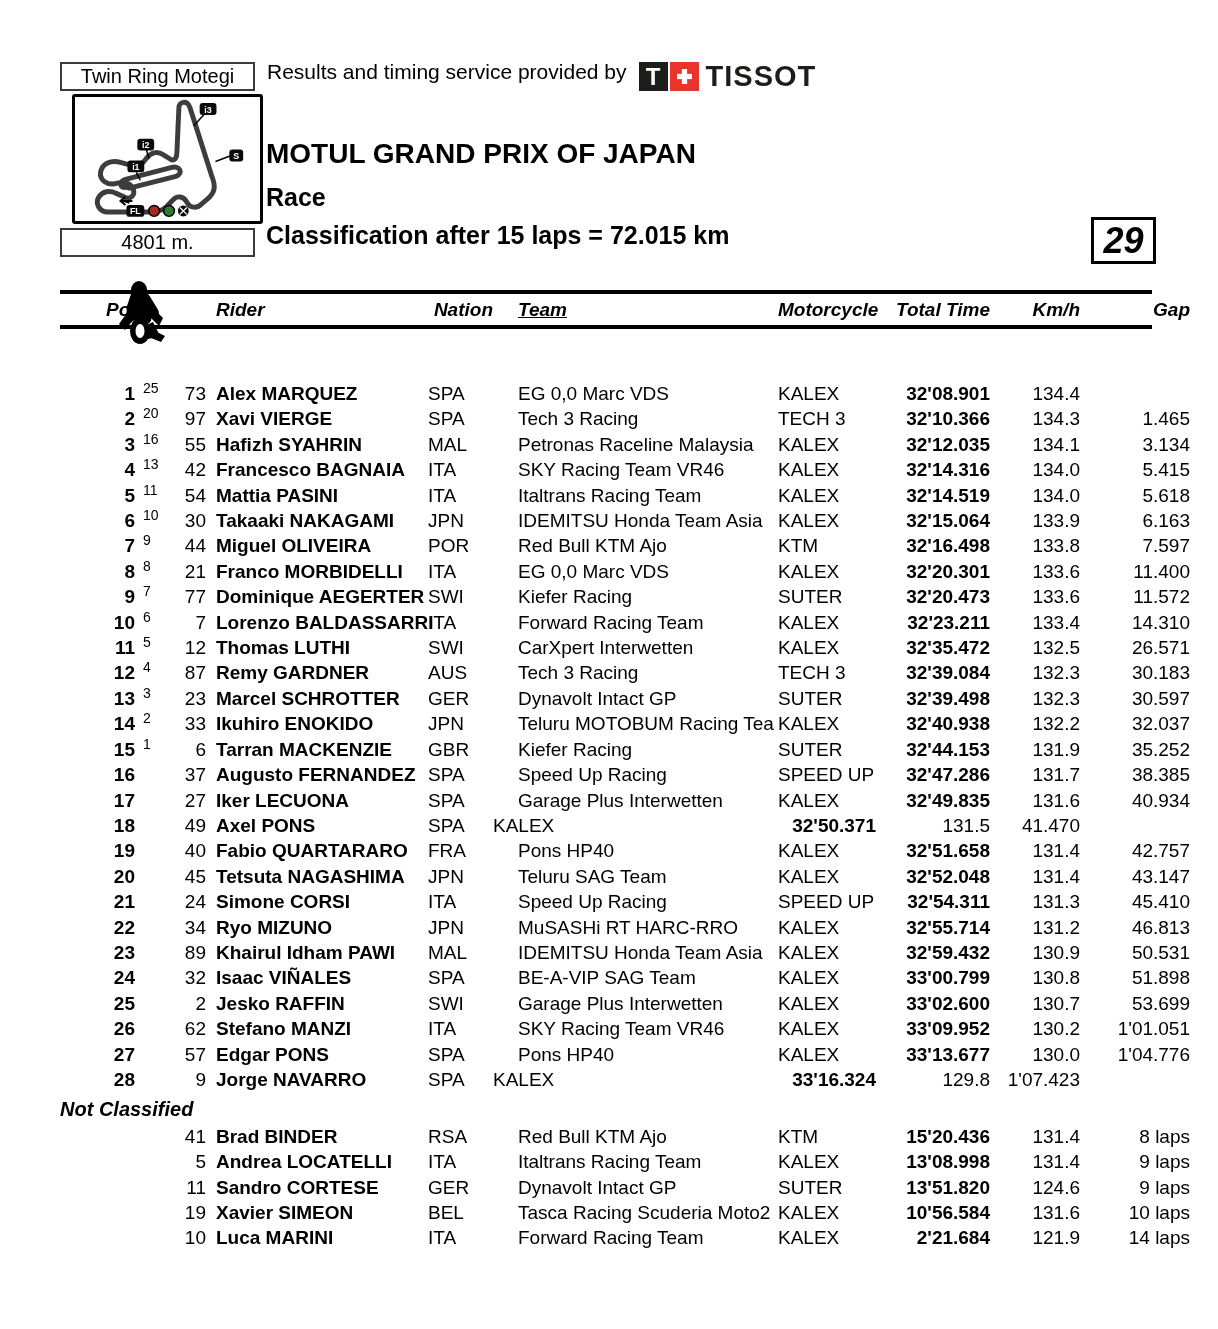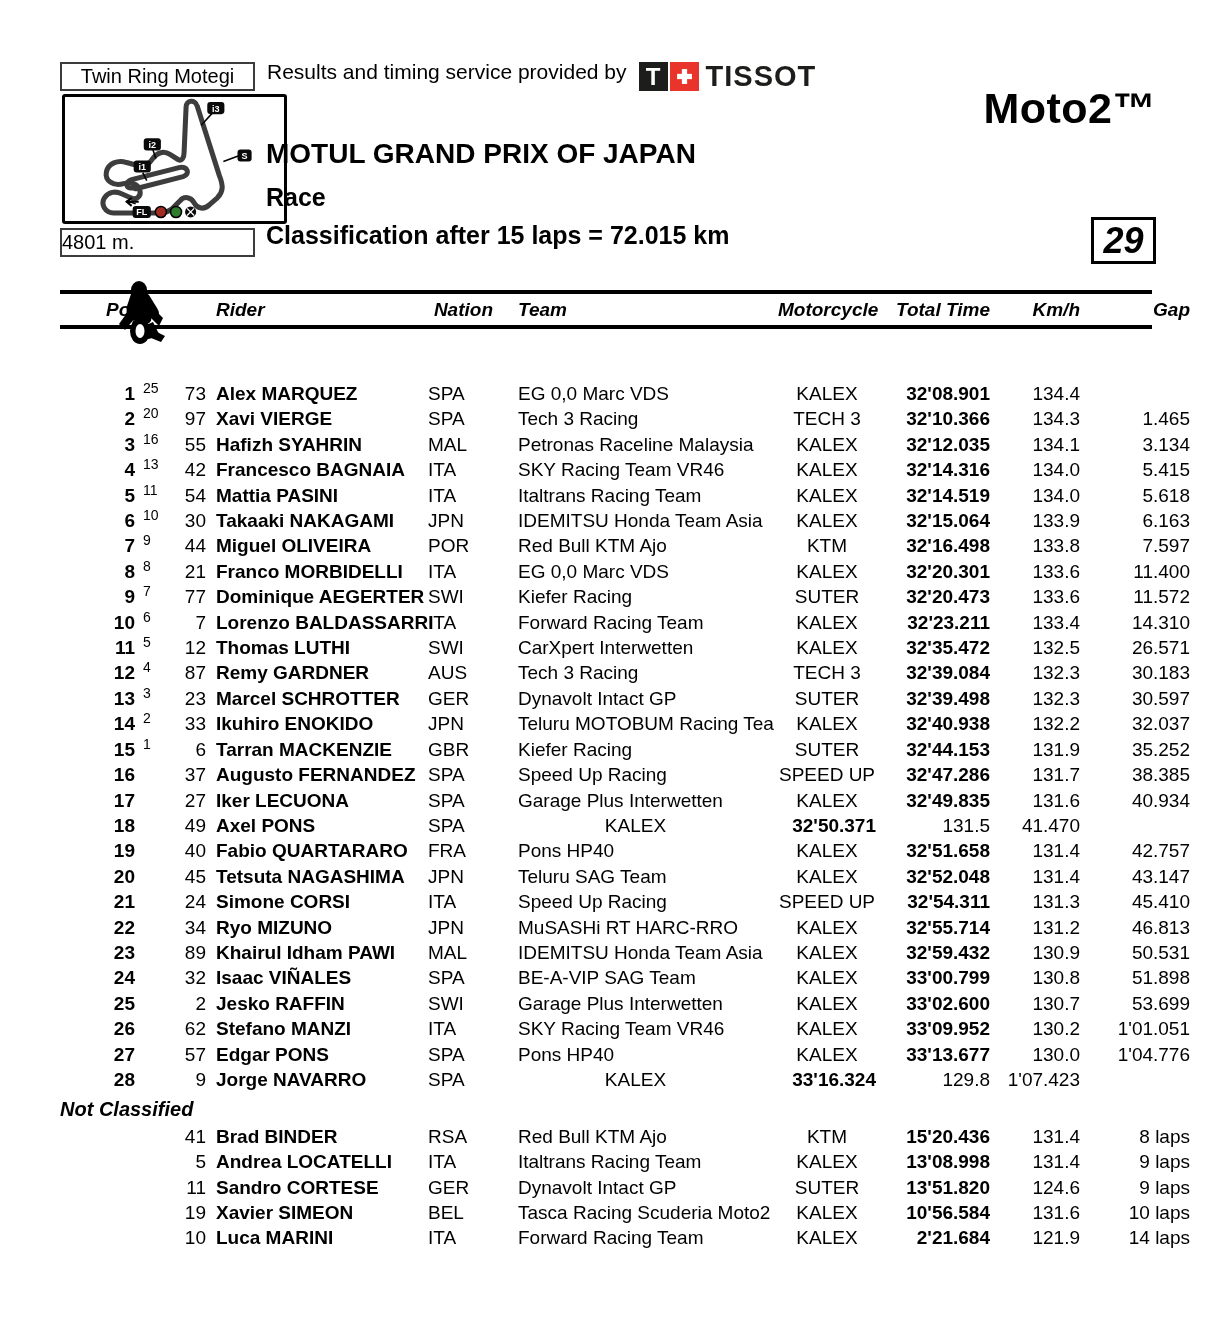--- a/index.html
+++ b/index.html
@@ -4,25 +4,25 @@
 <style>
   * { margin:0; padding:0; box-sizing:border-box; }
   html,body { background:#ffffff; }
   body { font-family:"Liberation Sans", sans-serif; color:#000; }
   .page { position:relative; width:1218px; height:1329px; background:#fff; overflow:hidden; }
 
   
   .circuit-box { position:absolute; left:60px; top:62px; width:195px; height:29px;
     border:2px solid #3c3c3c; display:flex; align-items:center; justify-content:center;
     font-size:20px; background:#fff; }
-  .map-box { position:absolute; left:62px; top:94px; width:225px; height:130px;
+  .map-box { position:absolute; left:72px; top:94px; width:191px; height:130px;
     border:3.5px solid #000; border-radius:3px; background:#fff; }
   .map-box svg { width:100%; height:100%; display:block; }
   .length-box { position:absolute; left:60px; top:228px; width:195px; height:29px;
-    border:2px solid #3c3c3c; display:flex; align-items:center; justify-content:flex-start;
+    border:2px solid #3c3c3c; display:flex; align-items:center; justify-content:center;
     font-size:20px; background:#fff; }
 
   
   .provided { position:absolute; left:267px; top:60px; display:flex; align-items:flex-start;
     font-size:21px; white-space:nowrap; }
   .tissot-logo { display:inline-flex; align-items:center; margin-left:12px; }
   .tissot-t-box { width:29px; height:29px; background:#1d1d1b; color:#fff; display:flex;
     align-items:center; justify-content:center; font-weight:bold; font-size:24px; }
   .tissot-plus-box { width:29px; height:29px; background:#e8342a; margin-left:2px;
     display:flex; align-items:center; justify-content:center; }
@@ -46,27 +46,27 @@
     grid-template-columns:37px 33px 38px 222px 65px 285px 98px 114px 90px 110px;
     font-size:19px; line-height:25.4px; white-space:nowrap;margin-left:38px; }
   .thead-row { align-items:center; height:31px; font-weight:bold; font-style:italic; font-size:19px; }
   .c-right { text-align:right; }
   .cell-pos { text-align:right; font-weight:bold; }
   .cell-pts { padding-left:8px; font-size:14px; position:relative; top:-5px; }
   .cell-num { text-align:right; }
   .cell-name { padding-left:10px; font-weight:bold; }
   .cell-nation { text-align:left; }
   .cell-team { padding-left:25px; }
-  .cell-moto { text-align:center; }
+  .cell-moto { text-align:left; }
   .cell-time { text-align:right; font-weight:bold; }
   .cell-kmh { text-align:right; }
   .cell-gap { text-align:right; }
   .h-pos { padding-left:8px; }
   .h-rider { padding-left:10px; }
-  .h-team { padding-left:25px; }
+  .h-team { padding-left:25px;text-decoration:underline; }
 
   .rows { margin-top:52px; }
   .nc-label { margin-top:5px; font-size:20px; font-weight:bold; font-style:italic; line-height:25.4px; }
   .nc-rows { margin-top:1px; }
 
   .rider-icon { position:absolute; left:53px; top:-10px; width:56px; height:66px; }
 </style>
 </head>
 <body>
 
@@ -132,21 +132,20 @@
           </svg>
       </span>
       <span class="tissot-word">TISSOT</span>
     </span>
   </div>
 
   <div class="event-title">MOTUL GRAND PRIX OF JAPAN</div>
   <div class="session">Race</div>
   <div class="classification">Classification after 15 laps = 72.015 km</div>
 
-  <div class="category">Moto2™</div>
   <div class="page-num">
     <span>29</span>
   </div>
 
   <div class="table-wrap">
     <div class="dline"></div>
     <div class="trow thead-row">
       <div class="h-pos">Pos</div>
       <div></div>
       <div></div>

